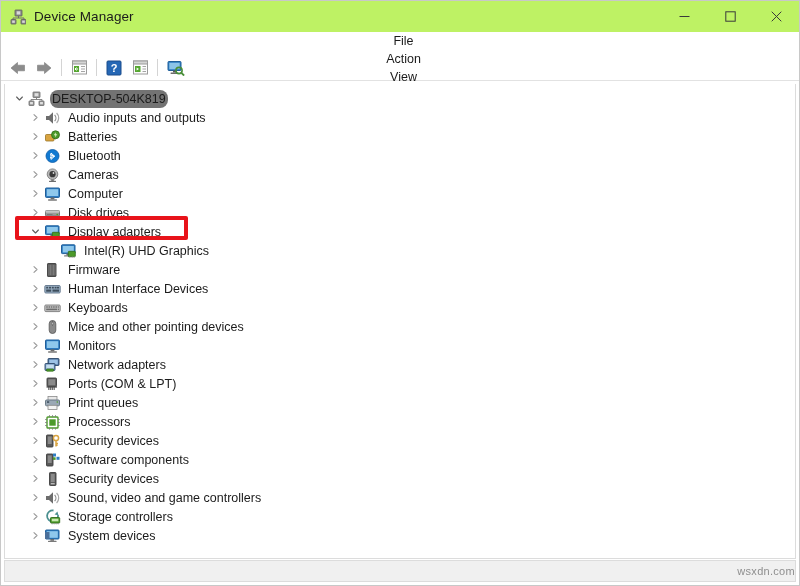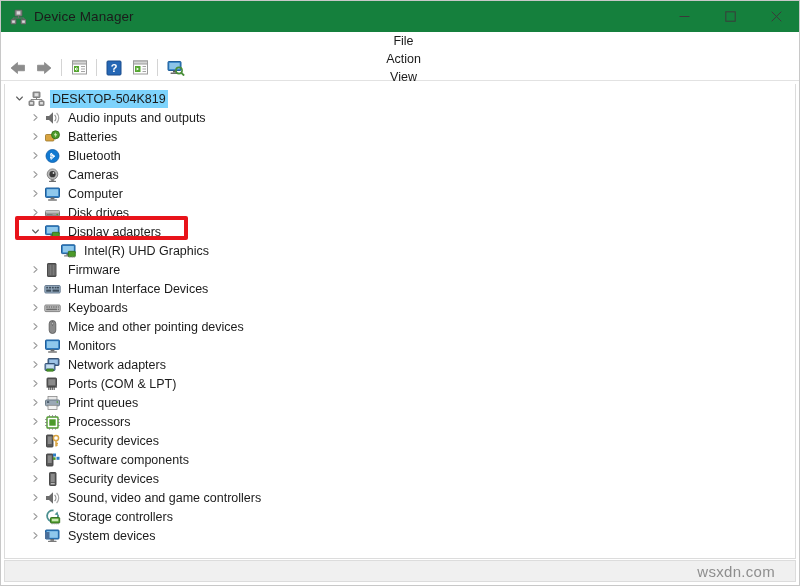--- a/index.html
+++ b/index.html
@@ -16,21 +16,21 @@
     width: 800px;
     height: 586px;
     background: #ffffff;
     border: 1px solid #c8c8c8;
   }
 
   
   .titlebar {
     position: relative;
     height: 31px;
-    background: #15803d;
+    background: #bef264;
     display: flex;
     align-items: center;
   }
   .title-icon {
     margin-left: 9px;
     width: 16px; height: 16px;
     position: relative;
     flex: 0 0 auto;
   }
   .title-text {
@@ -131,39 +131,40 @@
   .ico svg { display: block; }
   .lbl {
     padding: 1px 2px 1px 2px;
     line-height: 16px;
   }
   .row.level0 { padding-left: 6px; }
   .row.level1 { padding-left: 22px; }
   .row.level2 { padding-left: 54px; }
 
   .lbl.selected {
-    background: #7dd3fc;
+    background: #737373;
     color: #1b1b1b;
+    border-radius: 8px;
   }
 
   
   .statusbar {
     position: absolute;
     left: 3px; right: 3px; bottom: 3px;
     height: 22px;
     background: #f0f0f0;
     border: 1px solid #dcdcdc;
     display: flex;
     align-items: center;
     justify-content: flex-end;
   }
   .watermark {
-    font-size: 15px;
+    font-size: 11px;
     color: #8e8e8e;
-    padding-right: 20px;
+    padding-right: 0;
     letter-spacing: 0.3px;
   }
 
   
   .annot-box {
     position: absolute;
     border: 4px solid #e8131a;
     border-radius: 2px;
     pointer-events: none;
     background: transparent;

